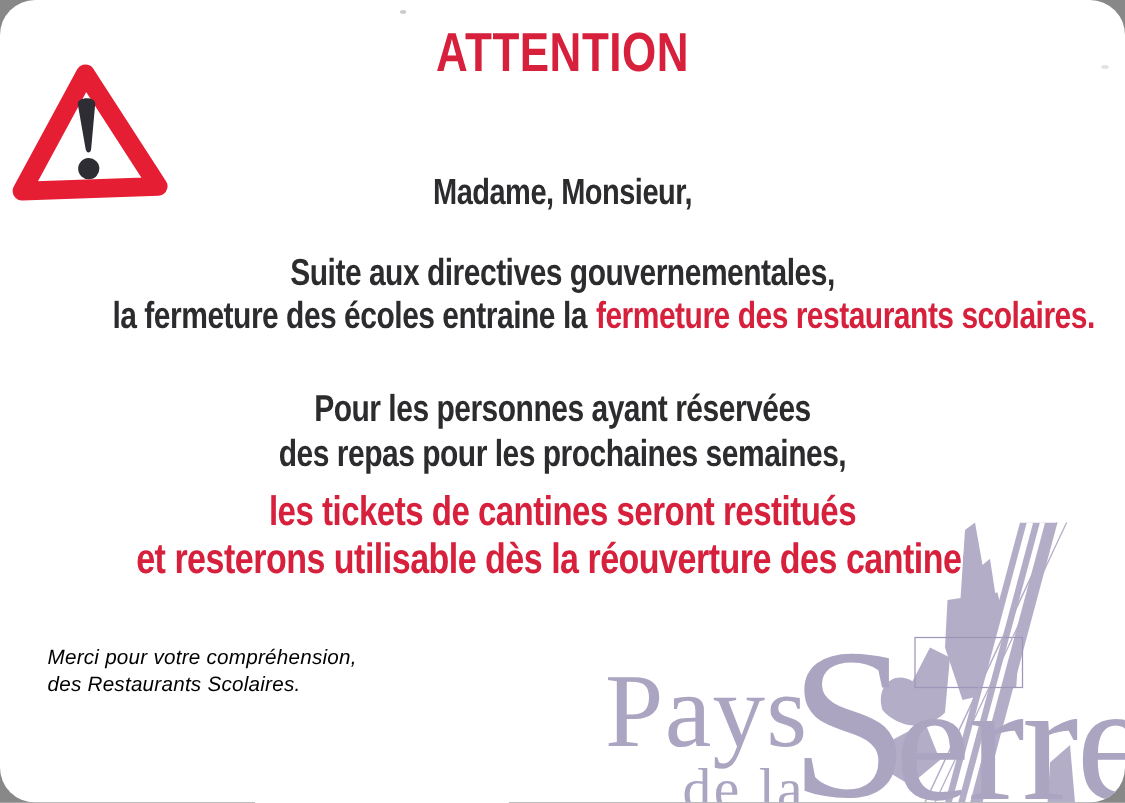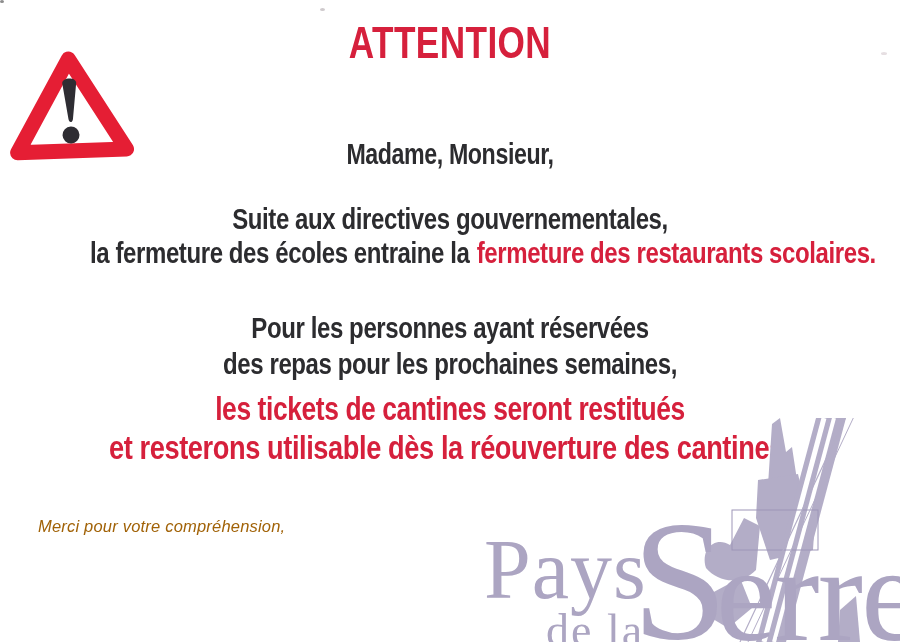--- a/index.html
+++ b/index.html
@@ -1,19 +1,20 @@
 <!DOCTYPE html>
 <html><head>
 <meta charset="utf-8">
 <style>
   html,body{margin:0;padding:0;background:#888;}
   .page{
     position:relative; width:900px; height:642px; margin:0 auto;
     background:#ffffff; overflow:hidden;
     font-family:"Liberation Sans", sans-serif;
+    border-radius:28px;
   }
   
   .line{
     position:absolute; left:0; width:900px; text-align:center;
     font-weight:700; line-height:1; white-space:nowrap;
     transform:scaleX(0.8); transform-origin:50% 50%;
     letter-spacing:-0.5px; color:#2c2c2f;
   }
   .red{ color:#d6203c; }
   .title{ top:21px; font-size:44px; letter-spacing:0.5px; }
@@ -24,21 +25,21 @@
   .p2l1{ top:313px; font-size:30px; }
   .p2l2{ top:349px; font-size:30px; }
   .p2l3{ top:392px; font-size:33px; }
   .p2l4{ top:430px; font-size:34px; }
   
   .warn{ position:absolute; left:6px; top:44px; width:130px; height:124px; }
   
   .signature{
     position:absolute; left:38px; top:515px; width:340px;
     font-style:italic; font-size:16.5px; line-height:22px;
-    color:#a16207; letter-spacing:0.2px;
+    color:#000000; letter-spacing:0.2px;
   }
   .signature div{ white-space:nowrap; }
   
   .logo-word{
     position:absolute; font-family:"Liberation Serif", serif;
     color:#aca5c2; line-height:1; white-space:nowrap; font-weight:400;
   }
   .logo-pays{ left:484px; top:528px; font-size:84px; letter-spacing:1px; }
   .logo-dela{ left:546px; top:608px; font-size:46px; letter-spacing:2px; }
   .logo-s{    left:632px; top:494px; font-size:172px; }
@@ -98,19 +99,20 @@
     <path d="M140 192 L156 178 L160 224 L138 224 Z" fill="#b3adc7"></path>
   </svg>
 
   <div class="logo-word logo-pays">Pays</div>
   <div class="logo-word logo-dela">de la</div>
   <div class="logo-word logo-s">S</div>
   <div class="logo-word logo-erre">erre</div>
 
   <div class="signature">
     <div>Merci pour votre compréhension,</div>
+    <div>des Restaurants Scolaires.</div>
   </div>
 
   <div class="speck speck1"></div>
   <div class="speck speck2"></div>
   <div class="speck speck3"></div>
 
 </div>
 
 </body></html>

